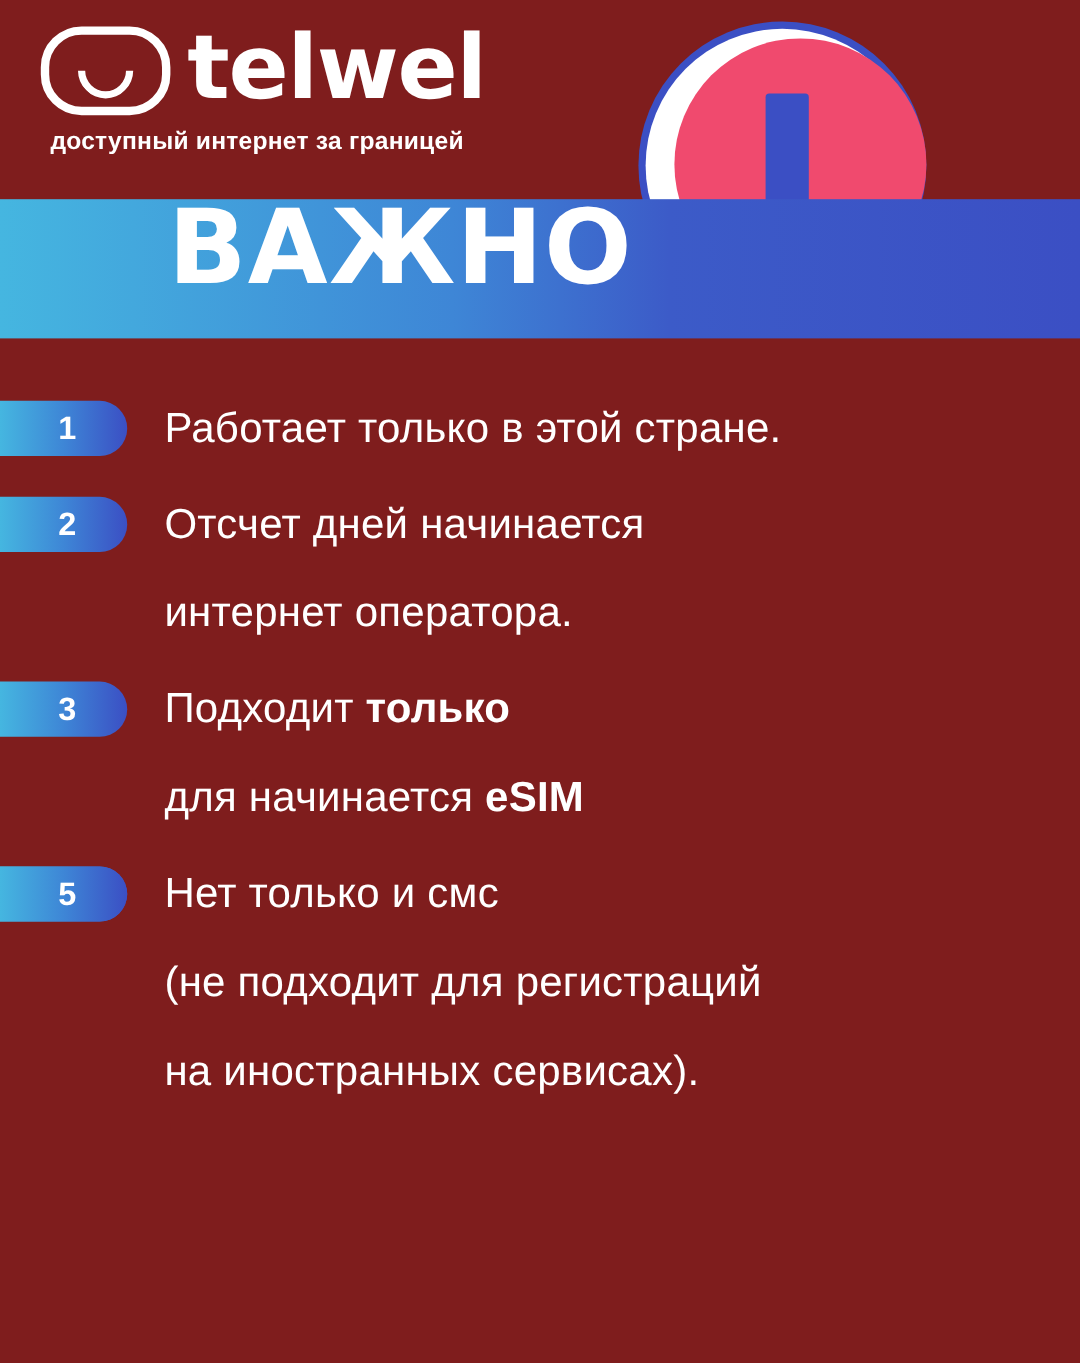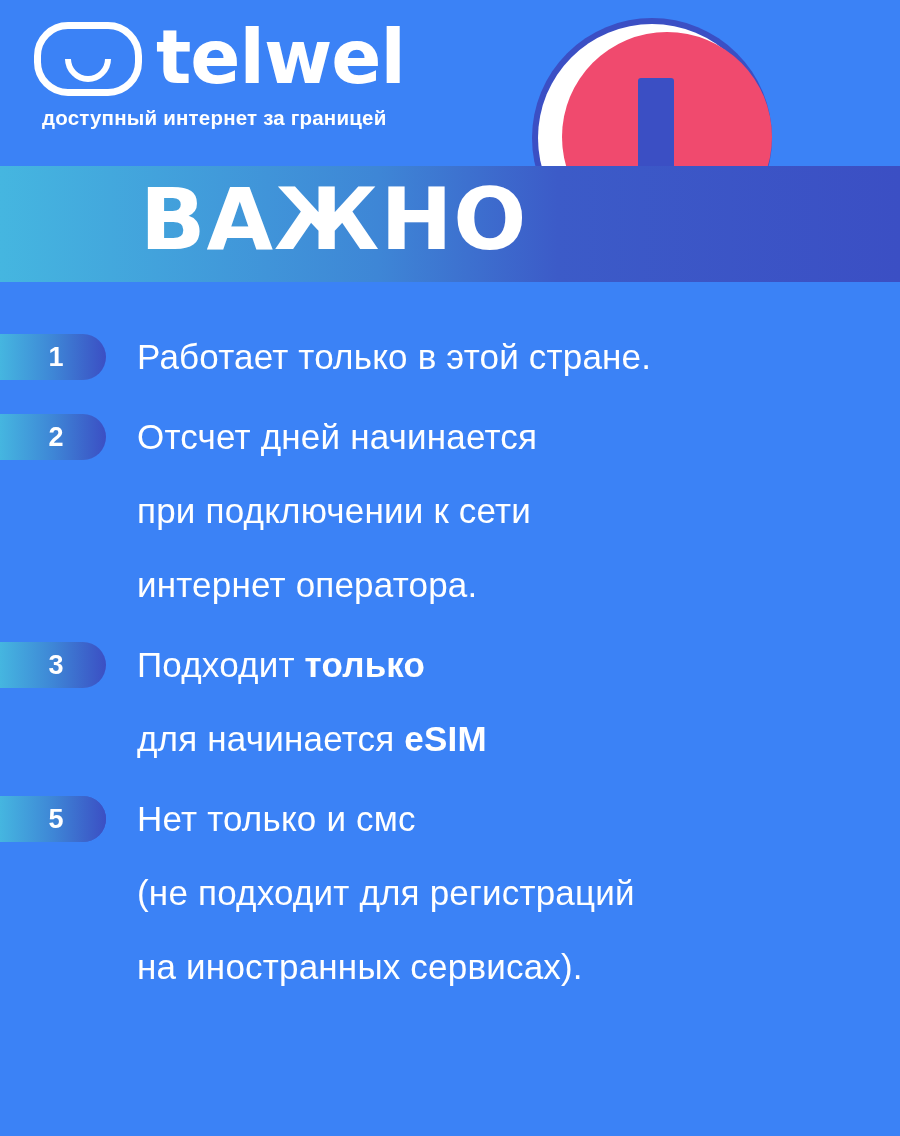--- a/index.html
+++ b/index.html
@@ -14,21 +14,21 @@
   body {
     font-family: "Liberation Sans", sans-serif;
     background: #F07D0A;
     position: relative;
   }
 
   .poster {
     position: relative;
     width: 900px;
     height: 1136px;
-    background: #3b82f6;
+    background: #7f1d1d;
     overflow: hidden;
   }
 
   
   .header {
     position: absolute;
     left: 34px;
     top: 16px;
     width: 470px;
     height: 120px;
@@ -146,21 +146,21 @@
     left: 0;
     top: 166px;
     width: 900px;
     height: 116px;
     background: linear-gradient(90deg, #45B6E0 0%, #3E86D6 42%, #3C5BC8 62%, #3B4FC4 100%);
   }
 
   .band-title {
     position: absolute;
     left: 140px;
-    top: 176px;
+    top: 164px;
     font-family: "DejaVu Sans", sans-serif;
     font-size: 86px;
     font-weight: bold;
     color: #ffffff;
     letter-spacing: 1px;
     line-height: 1;
   }
 
   
   .list {
@@ -245,21 +245,20 @@
       <div class="item item-1">
         <div class="num">1</div>
         <div class="lines">
           <div class="line"><span>Работает только в этой стране.</span></div>
         </div>
       </div>
       <div class="item item-2">
         <div class="num">2</div>
         <div class="lines">
           <div class="line"><span>Отсчет дней начинается</span></div>
-          <div class="line"><span>при подключении к сети</span></div>
           <div class="line"><span>интернет оператора.</span></div>
         </div>
       </div>
       <div class="item item-3">
         <div class="num">3</div>
         <div class="lines">
           <div class="line"><span>Подходит </span><b>только</b></div>
           <div class="line"><span>для начинается </span><b>eSIM</b></div>
         </div>
       </div>

